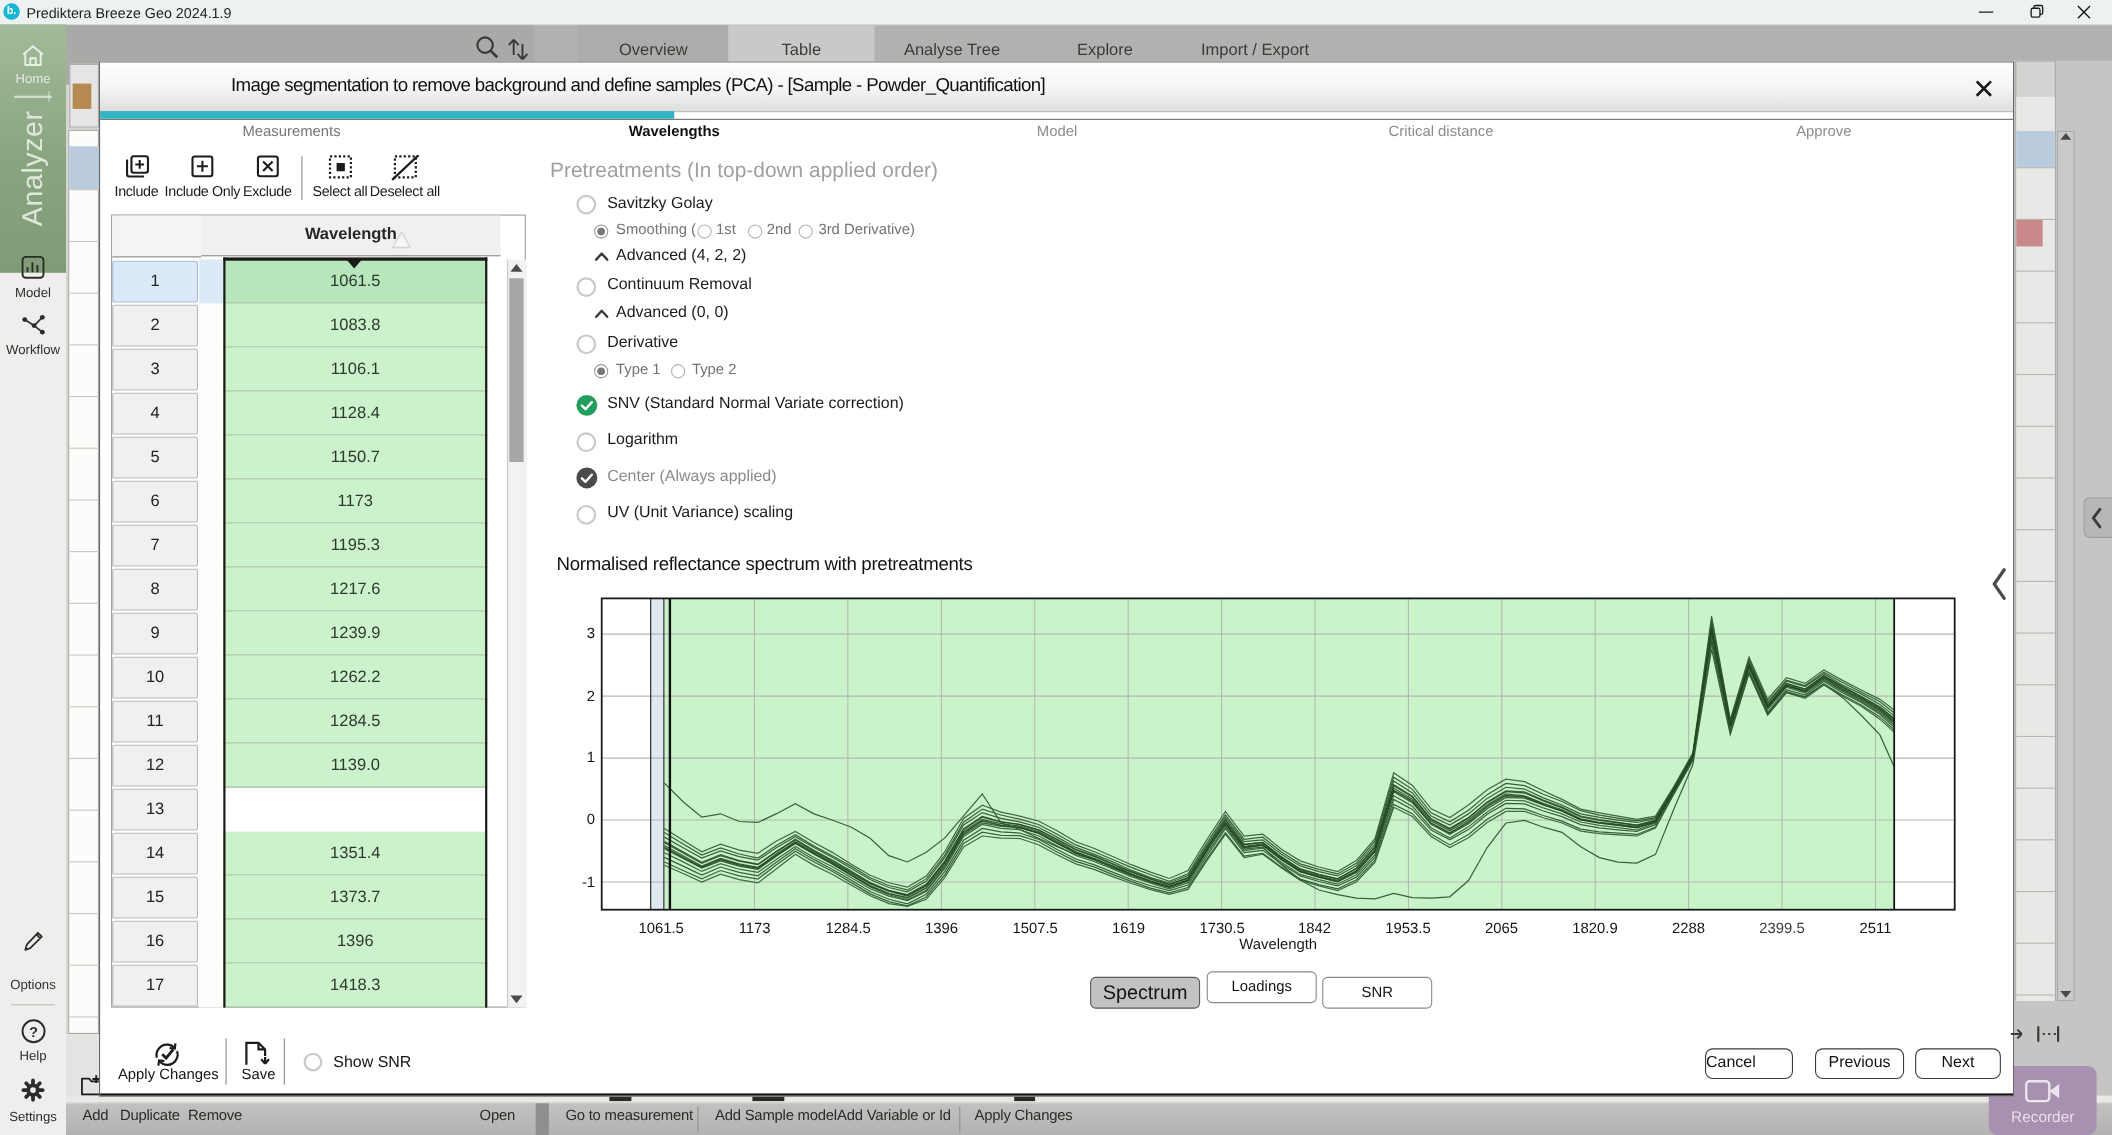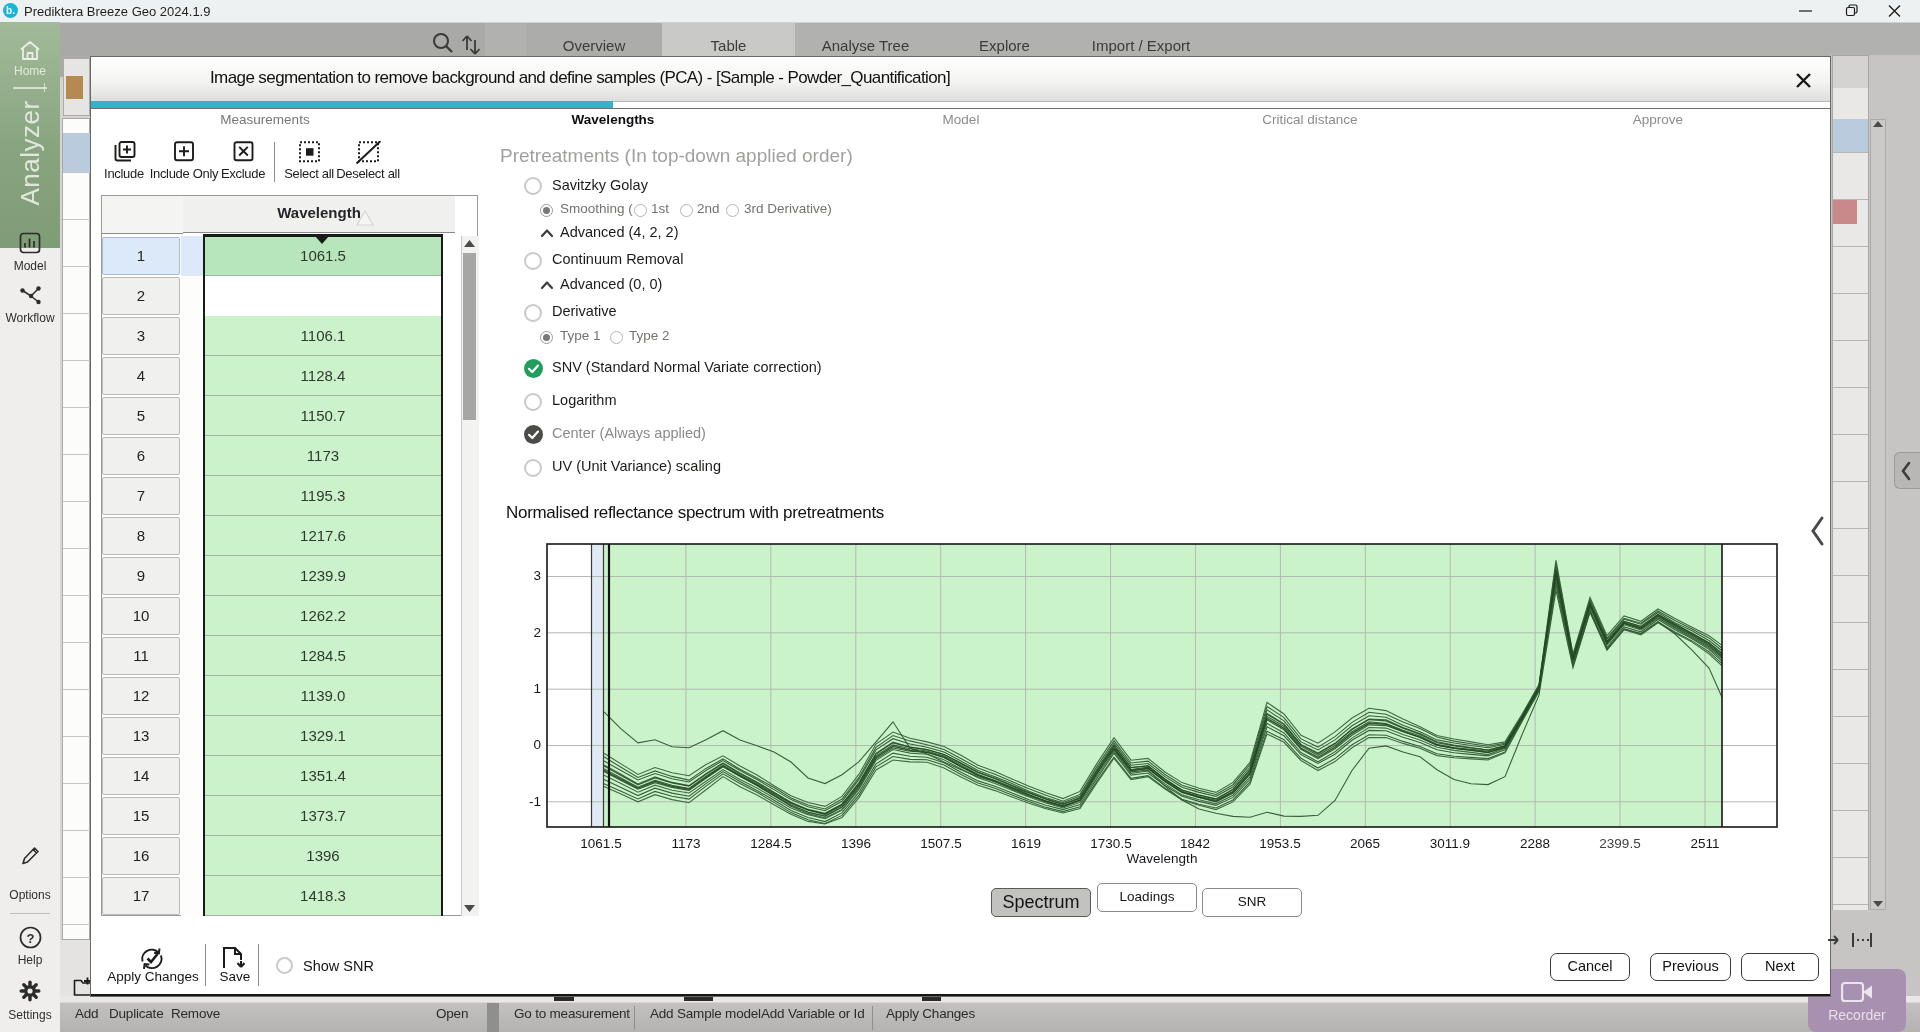--- a/index.html
+++ b/index.html
@@ -229,20 +229,21 @@
   <div class="abs" style="left:183px;top:196px;width:272px;height:37px;background:#f0f0ee;border-bottom:1px solid #8a8a88;box-sizing:border-box;"></div>
   <div class="abs" style="left:194px;top:204px;width:250px;text-align:center;font-size:15px;font-weight:700;color:#26262a;">Wavelength</div>
   <svg class="abs" style="left:356px;top:209px;" width="18" height="18">
       <path d="M9 2 L17 16 H1 Z" fill="#f6f6f4" stroke="#d4d4d2" stroke-width="1.2"></path>
     </svg>
   <div style="position:absolute;left:102px;top:237px;width:78px;height:38px;background:#dbe9f8;border:1px solid #a8bdd4;border-radius:2px;box-sizing:border-box;text-align:center;line-height:36px;font-size:15px;color:#222220;">1</div>
 <div style="position:absolute;left:181px;top:236px;width:22px;height:40px;background:#dbe9f8;"></div>
 <div style="position:absolute;left:203px;top:236px;width:240px;height:40px;background:#b7e6bb;border-bottom:1px solid #9fb49f;box-sizing:border-box;text-align:center;line-height:39px;font-size:15px;color:#2e3a30;">1061.5</div>
 <div style="position:absolute;left:102px;top:277px;width:78px;height:38px;background:#f0f0ee;border:1px solid #b9b9b7;border-radius:2px;box-sizing:border-box;text-align:center;line-height:36px;font-size:15px;color:#222220;">2</div>
 <div style="position:absolute;left:181px;top:276px;width:22px;height:40px;background:#fdfdfc;"></div>
+<div style="position:absolute;left:203px;top:276px;width:240px;height:40px;background:#ccf2cb;border-bottom:1px solid #9fb49f;box-sizing:border-box;text-align:center;line-height:39px;font-size:15px;color:#2e3a30;">1083.8</div>
 <div style="position:absolute;left:102px;top:317px;width:78px;height:38px;background:#f0f0ee;border:1px solid #b9b9b7;border-radius:2px;box-sizing:border-box;text-align:center;line-height:36px;font-size:15px;color:#222220;">3</div>
 <div style="position:absolute;left:181px;top:316px;width:22px;height:40px;background:#fdfdfc;"></div>
 <div style="position:absolute;left:203px;top:316px;width:240px;height:40px;background:#ccf2cb;border-bottom:1px solid #9fb49f;box-sizing:border-box;text-align:center;line-height:39px;font-size:15px;color:#2e3a30;">1106.1</div>
 <div style="position:absolute;left:102px;top:357px;width:78px;height:38px;background:#f0f0ee;border:1px solid #b9b9b7;border-radius:2px;box-sizing:border-box;text-align:center;line-height:36px;font-size:15px;color:#222220;">4</div>
 <div style="position:absolute;left:181px;top:356px;width:22px;height:40px;background:#fdfdfc;"></div>
 <div style="position:absolute;left:203px;top:356px;width:240px;height:40px;background:#ccf2cb;border-bottom:1px solid #9fb49f;box-sizing:border-box;text-align:center;line-height:39px;font-size:15px;color:#2e3a30;">1128.4</div>
 <div style="position:absolute;left:102px;top:397px;width:78px;height:38px;background:#f0f0ee;border:1px solid #b9b9b7;border-radius:2px;box-sizing:border-box;text-align:center;line-height:36px;font-size:15px;color:#222220;">5</div>
 <div style="position:absolute;left:181px;top:396px;width:22px;height:40px;background:#fdfdfc;"></div>
 <div style="position:absolute;left:203px;top:396px;width:240px;height:40px;background:#ccf2cb;border-bottom:1px solid #9fb49f;box-sizing:border-box;text-align:center;line-height:39px;font-size:15px;color:#2e3a30;">1150.7</div>
 <div style="position:absolute;left:102px;top:437px;width:78px;height:38px;background:#f0f0ee;border:1px solid #b9b9b7;border-radius:2px;box-sizing:border-box;text-align:center;line-height:36px;font-size:15px;color:#222220;">6</div>
@@ -261,21 +262,20 @@
 <div style="position:absolute;left:181px;top:596px;width:22px;height:40px;background:#fdfdfc;"></div>
 <div style="position:absolute;left:203px;top:596px;width:240px;height:40px;background:#ccf2cb;border-bottom:1px solid #9fb49f;box-sizing:border-box;text-align:center;line-height:39px;font-size:15px;color:#2e3a30;">1262.2</div>
 <div style="position:absolute;left:102px;top:637px;width:78px;height:38px;background:#f0f0ee;border:1px solid #b9b9b7;border-radius:2px;box-sizing:border-box;text-align:center;line-height:36px;font-size:15px;color:#222220;">11</div>
 <div style="position:absolute;left:181px;top:636px;width:22px;height:40px;background:#fdfdfc;"></div>
 <div style="position:absolute;left:203px;top:636px;width:240px;height:40px;background:#ccf2cb;border-bottom:1px solid #9fb49f;box-sizing:border-box;text-align:center;line-height:39px;font-size:15px;color:#2e3a30;">1284.5</div>
 <div style="position:absolute;left:102px;top:677px;width:78px;height:38px;background:#f0f0ee;border:1px solid #b9b9b7;border-radius:2px;box-sizing:border-box;text-align:center;line-height:36px;font-size:15px;color:#222220;">12</div>
 <div style="position:absolute;left:181px;top:676px;width:22px;height:40px;background:#fdfdfc;"></div>
 <div style="position:absolute;left:203px;top:676px;width:240px;height:40px;background:#ccf2cb;border-bottom:1px solid #9fb49f;box-sizing:border-box;text-align:center;line-height:39px;font-size:15px;color:#2e3a30;">1139.0</div>
 <div style="position:absolute;left:102px;top:717px;width:78px;height:38px;background:#f0f0ee;border:1px solid #b9b9b7;border-radius:2px;box-sizing:border-box;text-align:center;line-height:36px;font-size:15px;color:#222220;">13</div>
 <div style="position:absolute;left:181px;top:716px;width:22px;height:40px;background:#fdfdfc;"></div>
-<div style="position:absolute;left:203px;top:716px;width:240px;height:40px;background:#ccf2cb;border-bottom:1px solid #9fb49f;box-sizing:border-box;text-align:center;line-height:39px;font-size:15px;color:#2e3a30;">1329.1</div>
 <div style="position:absolute;left:102px;top:757px;width:78px;height:38px;background:#f0f0ee;border:1px solid #b9b9b7;border-radius:2px;box-sizing:border-box;text-align:center;line-height:36px;font-size:15px;color:#222220;">14</div>
 <div style="position:absolute;left:181px;top:756px;width:22px;height:40px;background:#fdfdfc;"></div>
 <div style="position:absolute;left:203px;top:756px;width:240px;height:40px;background:#ccf2cb;border-bottom:1px solid #9fb49f;box-sizing:border-box;text-align:center;line-height:39px;font-size:15px;color:#2e3a30;">1351.4</div>
 <div style="position:absolute;left:102px;top:797px;width:78px;height:38px;background:#f0f0ee;border:1px solid #b9b9b7;border-radius:2px;box-sizing:border-box;text-align:center;line-height:36px;font-size:15px;color:#222220;">15</div>
 <div style="position:absolute;left:181px;top:796px;width:22px;height:40px;background:#fdfdfc;"></div>
 <div style="position:absolute;left:203px;top:796px;width:240px;height:40px;background:#ccf2cb;border-bottom:1px solid #9fb49f;box-sizing:border-box;text-align:center;line-height:39px;font-size:15px;color:#2e3a30;">1373.7</div>
 <div style="position:absolute;left:102px;top:837px;width:78px;height:38px;background:#f0f0ee;border:1px solid #b9b9b7;border-radius:2px;box-sizing:border-box;text-align:center;line-height:36px;font-size:15px;color:#222220;">16</div>
 <div style="position:absolute;left:181px;top:836px;width:22px;height:40px;background:#fdfdfc;"></div>
 <div style="position:absolute;left:203px;top:836px;width:240px;height:40px;background:#ccf2cb;border-bottom:1px solid #9fb49f;box-sizing:border-box;text-align:center;line-height:39px;font-size:15px;color:#2e3a30;">1396</div>
 <div style="position:absolute;left:102px;top:877px;width:78px;height:38px;background:#f0f0ee;border:1px solid #b9b9b7;border-radius:2px;box-sizing:border-box;text-align:center;line-height:36px;font-size:15px;color:#222220;">17</div>
@@ -397,21 +397,21 @@
   <div style="position:absolute;left:561px;top:836px;width:80px;text-align:center;font-size:13.5px;color:#16161a;">1061.5</div>
     <div style="position:absolute;left:646px;top:836px;width:80px;text-align:center;font-size:13.5px;color:#16161a;">1173</div>
     <div style="position:absolute;left:731px;top:836px;width:80px;text-align:center;font-size:13.5px;color:#16161a;">1284.5</div>
     <div style="position:absolute;left:816px;top:836px;width:80px;text-align:center;font-size:13.5px;color:#16161a;">1396</div>
     <div style="position:absolute;left:901px;top:836px;width:80px;text-align:center;font-size:13.5px;color:#16161a;">1507.5</div>
     <div style="position:absolute;left:986px;top:836px;width:80px;text-align:center;font-size:13.5px;color:#16161a;">1619</div>
     <div style="position:absolute;left:1071px;top:836px;width:80px;text-align:center;font-size:13.5px;color:#16161a;">1730.5</div>
     <div style="position:absolute;left:1155px;top:836px;width:80px;text-align:center;font-size:13.5px;color:#16161a;">1842</div>
     <div style="position:absolute;left:1240px;top:836px;width:80px;text-align:center;font-size:13.5px;color:#16161a;">1953.5</div>
     <div style="position:absolute;left:1325px;top:836px;width:80px;text-align:center;font-size:13.5px;color:#16161a;">2065</div>
-    <div style="position:absolute;left:1410px;top:836px;width:80px;text-align:center;font-size:13.5px;color:#16161a;">3011.9</div>
+    <div style="position:absolute;left:1410px;top:836px;width:80px;text-align:center;font-size:13.5px;color:#16161a;">1820.9</div>
     <div style="position:absolute;left:1495px;top:836px;width:80px;text-align:center;font-size:13.5px;color:#16161a;">2288</div>
     <div style="position:absolute;left:1580px;top:836px;width:80px;text-align:center;font-size:13.5px;color:#404040;">2399.5</div>
     <div style="position:absolute;left:1665px;top:836px;width:80px;text-align:center;font-size:13.5px;color:#16161a;">2511</div>
   <div class="abs" style="left:1082px;top:851px;width:160px;text-align:center;font-size:13.5px;color:#16161a;">Wavelength</div>
 
   <div class="abs" style="left:991px;top:888px;width:100px;height:29px;background:#c2c2c0;border:1.4px solid #5a5a58;border-radius:5px;box-sizing:border-box;text-align:center;line-height:26px;font-size:18px;color:#141414;">Spectrum</div>
   <div class="abs" style="left:1097px;top:883px;width:100px;height:29px;background:#fff;border:1.4px solid #8a8a88;border-radius:5px;box-sizing:border-box;text-align:center;line-height:26px;font-size:13.5px;color:#141414;">Loadings</div>
   <div class="abs" style="left:1202px;top:888px;width:100px;height:29px;background:#fff;border:1.4px solid #8a8a88;border-radius:5px;box-sizing:border-box;text-align:center;line-height:26px;font-size:13.5px;color:#141414;">SNR</div>
 
   <svg class="abs" style="left:1806px;top:514px;" width="22" height="34">
@@ -430,21 +430,21 @@
   <svg class="abs" style="left:220px;top:945px;" width="26" height="26">
     <path d="M4 23 V3 h11 l6 6 v6" fill="none" stroke="#1c1c1a" stroke-width="2"></path>
     <path d="M15 3 v6 h6" fill="none" stroke="#1c1c1a" stroke-width="2"></path>
     <path d="M21 16 v6 m0 0 l-3.5 -4 m3.5 4 l3.5 -4" stroke="#1c1c1a" stroke-width="2" fill="none"></path>
   </svg>
   <div class="abs" style="left:196px;top:969px;width:78px;text-align:center;font-size:13.5px;color:#141414;">Save</div>
   <div class="abs" style="left:258px;top:944px;width:1px;height:42px;background:#8a8a88;"></div>
   <div class="abs" style="left:276px;top:957px;width:17px;height:17px;border-radius:50%;border:2px solid #c9c9c7;background:#fff;box-sizing:border-box;"></div>
   <div class="abs" style="left:303px;top:958px;font-size:14.5px;color:#141414;">Show SNR</div>
 
-  <div class="abs" style="left:1550px;top:953px;width:80px;height:28px;background:#fff;border:1.5px solid #3c3c3a;border-radius:7px;box-sizing:border-box;text-align:center;line-height:25px;font-size:14.5px;color:#121212;">Cancel</div>
+  <div class="abs" style="left:1550px;top:953px;width:80px;height:28px;background:#fff;border:1.5px solid #3c3c3a;border-radius:7px;box-sizing:border-box;text-align:left;line-height:25px;font-size:14.5px;color:#121212;">Cancel</div>
   <div class="abs" style="left:1650px;top:953px;width:81px;height:28px;background:#fff;border:1.5px solid #3c3c3a;border-radius:7px;box-sizing:border-box;text-align:center;line-height:25px;font-size:14.5px;color:#121212;">Previous</div>
   <div class="abs" style="left:1741px;top:953px;width:78px;height:28px;background:#fff;border:1.5px solid #3c3c3a;border-radius:7px;box-sizing:border-box;text-align:center;line-height:25px;font-size:14.5px;color:#121212;">Next</div>
 
   <svg class="abs" style="left:1826px;top:931px;" width="50" height="18">
     <path d="M2 9 h10 m0 0 l-4 -4 m4 4 l-4 4" stroke="#3a3a38" stroke-width="1.8" fill="none"></path>
     <path d="M27 2 v14 M45 2 v14 M31 9 h2 M36 9 h2 M41 9 h2" stroke="#3a3a38" stroke-width="2" fill="none"></path>
   </svg>
 </div>
 
 </body></html>

